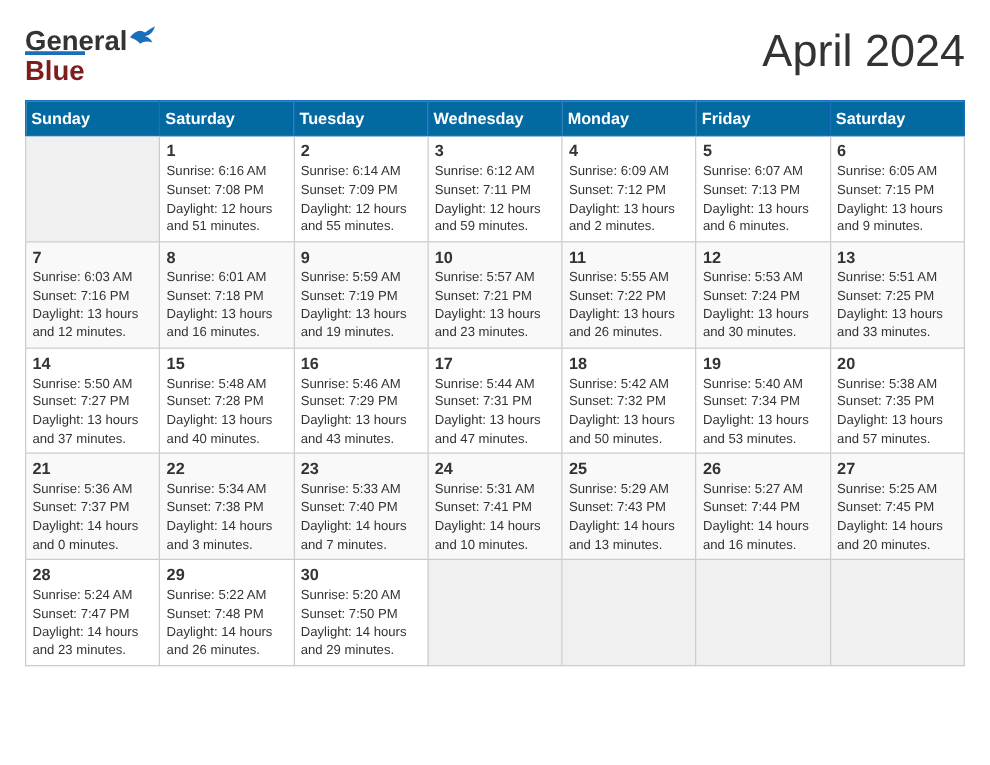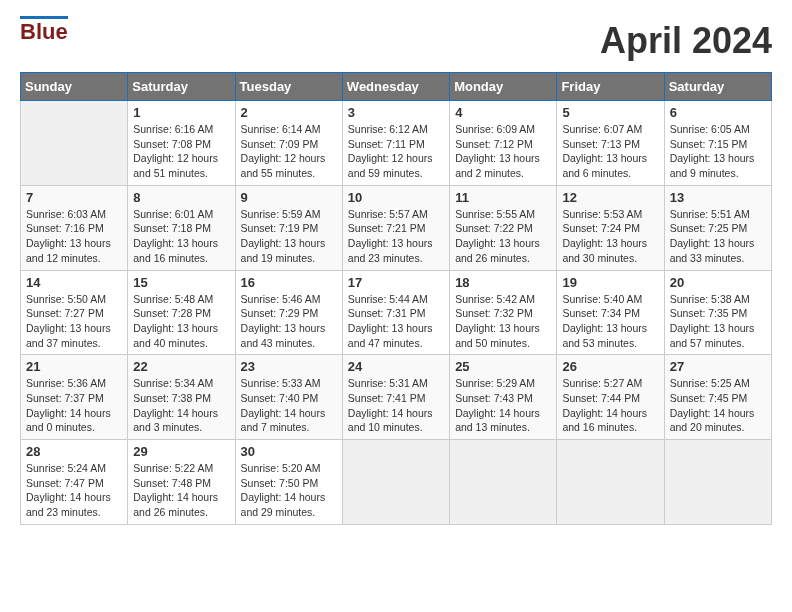--- a/index.html
+++ b/index.html
@@ -19,35 +19,35 @@
     .logo {
       display: flex;
       flex-direction: column;
       align-items: flex-start;
     }
     .title-area {
       text-align: right;
     }
     .month-title {
       font-size: 36px;
-      font-weight: bold;
+      font-weight: normal;
       color: #333;
     }
     .location-title {
       font-size: 16px;
       color: #333;
       font-weight: bold;
     }
     table {
       width: 100%;
       border-collapse: collapse;
       font-size: 11px;
     }
     thead tr th {
-      background: #737373;
+      background: #0369a1;
       color: #fff;
       padding: 6px 4px;
       text-align: left;
       font-size: 13px;
       font-weight: bold;
       border: 1px solid #1a6fba;
     }
     tbody tr td {
       border: 1px solid #ccc;
       padding: 4px 5px;
@@ -79,20 +79,27 @@
     .logo-bird-svg {
       width: 24px;
       height: 20px;
     }
   </style>
 </head>
 <body>
 
 <div class="header-area">
   <div class="logo">
+    <div class="logo-wrap">
+      <div style="font-size:22px;font-weight:bold;line-height:1.1;">
+        <span style="color:#333;">General</span><svg class="logo-bird-svg" viewBox="0 0 24 20">
+            <path d="M2,10 Q8,2 14,6 Q18,3 22,1 Q20,8 14,9 Q18,10 20,14 Q14,12 10,15 Q8,12 2,10Z" fill="#1a6fba"></path>
+          </svg>
+      </div>
+    </div>
     <div style="color:#7f1d1d;font-size:22px;font-weight:bold;margin-top:-4px;border-top:3px solid #1a6fba;padding-top:0px;">
       <span>Blue</span>
     </div>
   </div>
   <div class="title-area">
     <div class="month-title">April 2024</div>
   </div>
 </div>
 
 <table>

